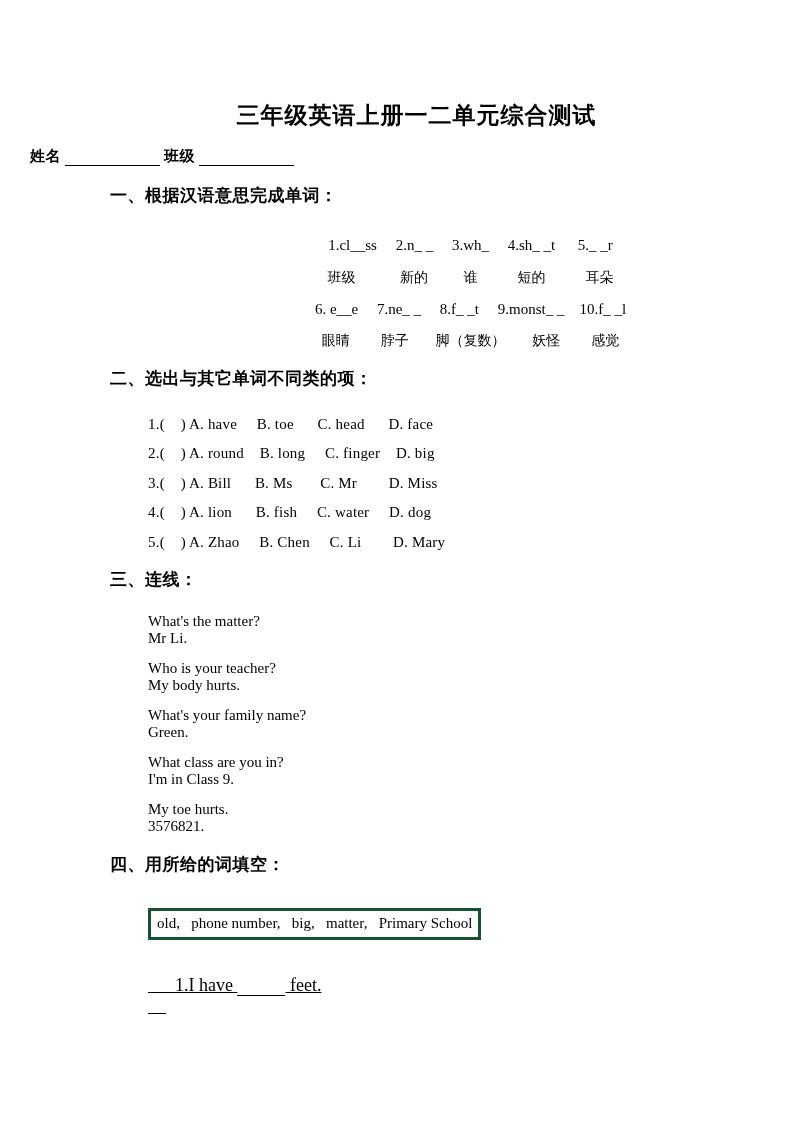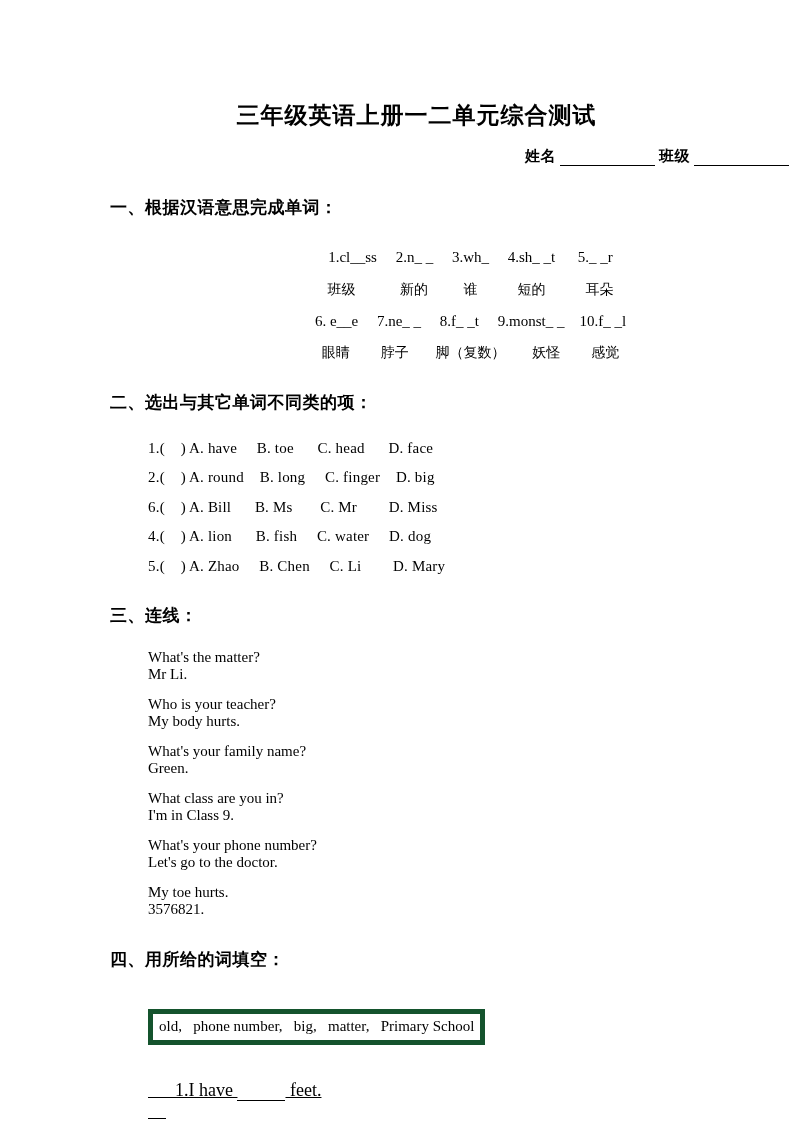--- a/index.html
+++ b/index.html
@@ -26,42 +26,42 @@
     text-align: center;
     font-family: "Liberation Sans", "DejaVu Sans", sans-serif;
     font-weight: bold;
     font-size: 23px;
     letter-spacing: 1px;
     margin: 0;
     padding-top: 100px;
     padding-left: 40px;
   }
   .name-line {
-    text-align: right;
+    text-align: left;
     font-family: "Liberation Sans", "DejaVu Sans", sans-serif;
     font-weight: bold;
     font-size: 15px;
     margin-top: 16px;
     padding-left: 30px;
     letter-spacing: 0.5px;
   }
   .name-line .blank {
     display: inline-block;
     border-bottom: 1px solid #000;
     width: 95px;
     vertical-align: bottom;
     height: 15px;
     margin: 0 4px;
   }
   .section-head {
     font-family: "Liberation Sans", "DejaVu Sans", sans-serif;
     font-weight: bold;
     font-size: 17px;
     margin-left: 110px;
-    margin-top: 30px;
+    margin-top: 18px;
     letter-spacing: 0.5px;
   }
   .block {
     margin-left: 148px;
     font-size: 15px;
     font-family: "Liberation Serif", "DejaVu Serif", serif;
   }
   .row {
     margin-top: 14px;
     white-space: pre;
@@ -81,25 +81,25 @@
     display: flex;
     margin-top: 13px;
     font-size: 15px;
     flex-direction: column;
   }
   .sec3 .q { width: 230px; }
   .sec3 .a { }
   .sec4 { margin-top: 26px; }
   .wordbank {
     display: inline-block;
-    border: 5px solid #14532d;
+    border: 3px solid #14532d;
     padding: 4px 6px 5px 6px;
     font-size: 15px;
     white-space: pre;
-    margin-top: 12px;
+    margin-top: 6px;
   }
   .fill-row {
     margin-top: 14px;
     font-size: 18px;
     white-space: pre;
     text-decoration: underline;
   }
   .blank-inline {
     display: inline-block;
     border-bottom: 1px solid #000;
@@ -124,21 +124,21 @@
     <div class="row">1.cl__ss     2.n_ _     3.wh_     4.sh_ _t      5._ _r</div>
     <div class="row cn">班级          新的        谁         短的         耳朵</div>
     <div class="row">6. e__e     7.ne_ _     8.f_ _t     9.monst_ _    10.f_ _l</div>
     <div class="row cn">眼睛       脖子      脚（复数）      妖怪       感觉</div>
   </div>
 
   <div class="section-head">二、选出与其它单词不同类的项：</div>
   <div class="block sec2">
     <div class="row">1.(    ) A. have     B. toe      C. head      D. face</div>
     <div class="row">2.(    ) A. round    B. long     C. finger    D. big</div>
-    <div class="row">6.(    ) A. Bill      B. Ms       C. Mr        D. Miss</div>
+    <div class="row">3.(    ) A. Bill      B. Ms       C. Mr        D. Miss</div>
     <div class="row">4.(    ) A. lion      B. fish     C. water     D. dog</div>
     <div class="row">5.(    ) A. Zhao     B. Chen     C. Li        D. Mary</div>
   </div>
 
   <div class="section-head">三、连线：</div>
   <div class="block sec3">
     <div class="matchrow">
       <span class="q">What's the matter?</span>
       <span class="a">Mr Li.</span>
     </div>
@@ -148,24 +148,20 @@
     </div>
     <div class="matchrow">
       <span class="q">What's your family name?</span>
       <span class="a"> Green.</span>
     </div>
     <div class="matchrow">
       <span class="q">What class are you in?</span>
       <span class="a">I'm in Class 9.</span>
     </div>
     <div class="matchrow">
-      <span class="q">What's your phone number?</span>
-      <span class="a">  Let's go to the doctor.</span>
-    </div>
-    <div class="matchrow">
       <span class="q">My toe hurts.</span>
       <span class="a">3576821.</span>
     </div>
   </div>
 
   <div class="section-head">四、用所给的词填空：</div>
   <div class="block sec4">
     <div class="wordbank">old,   phone number,   big,   matter,   Primary School</div>
     <div class="fill-row">
       <span>1.I have </span><span class="blank-inline"></span><span> feet.</span>

